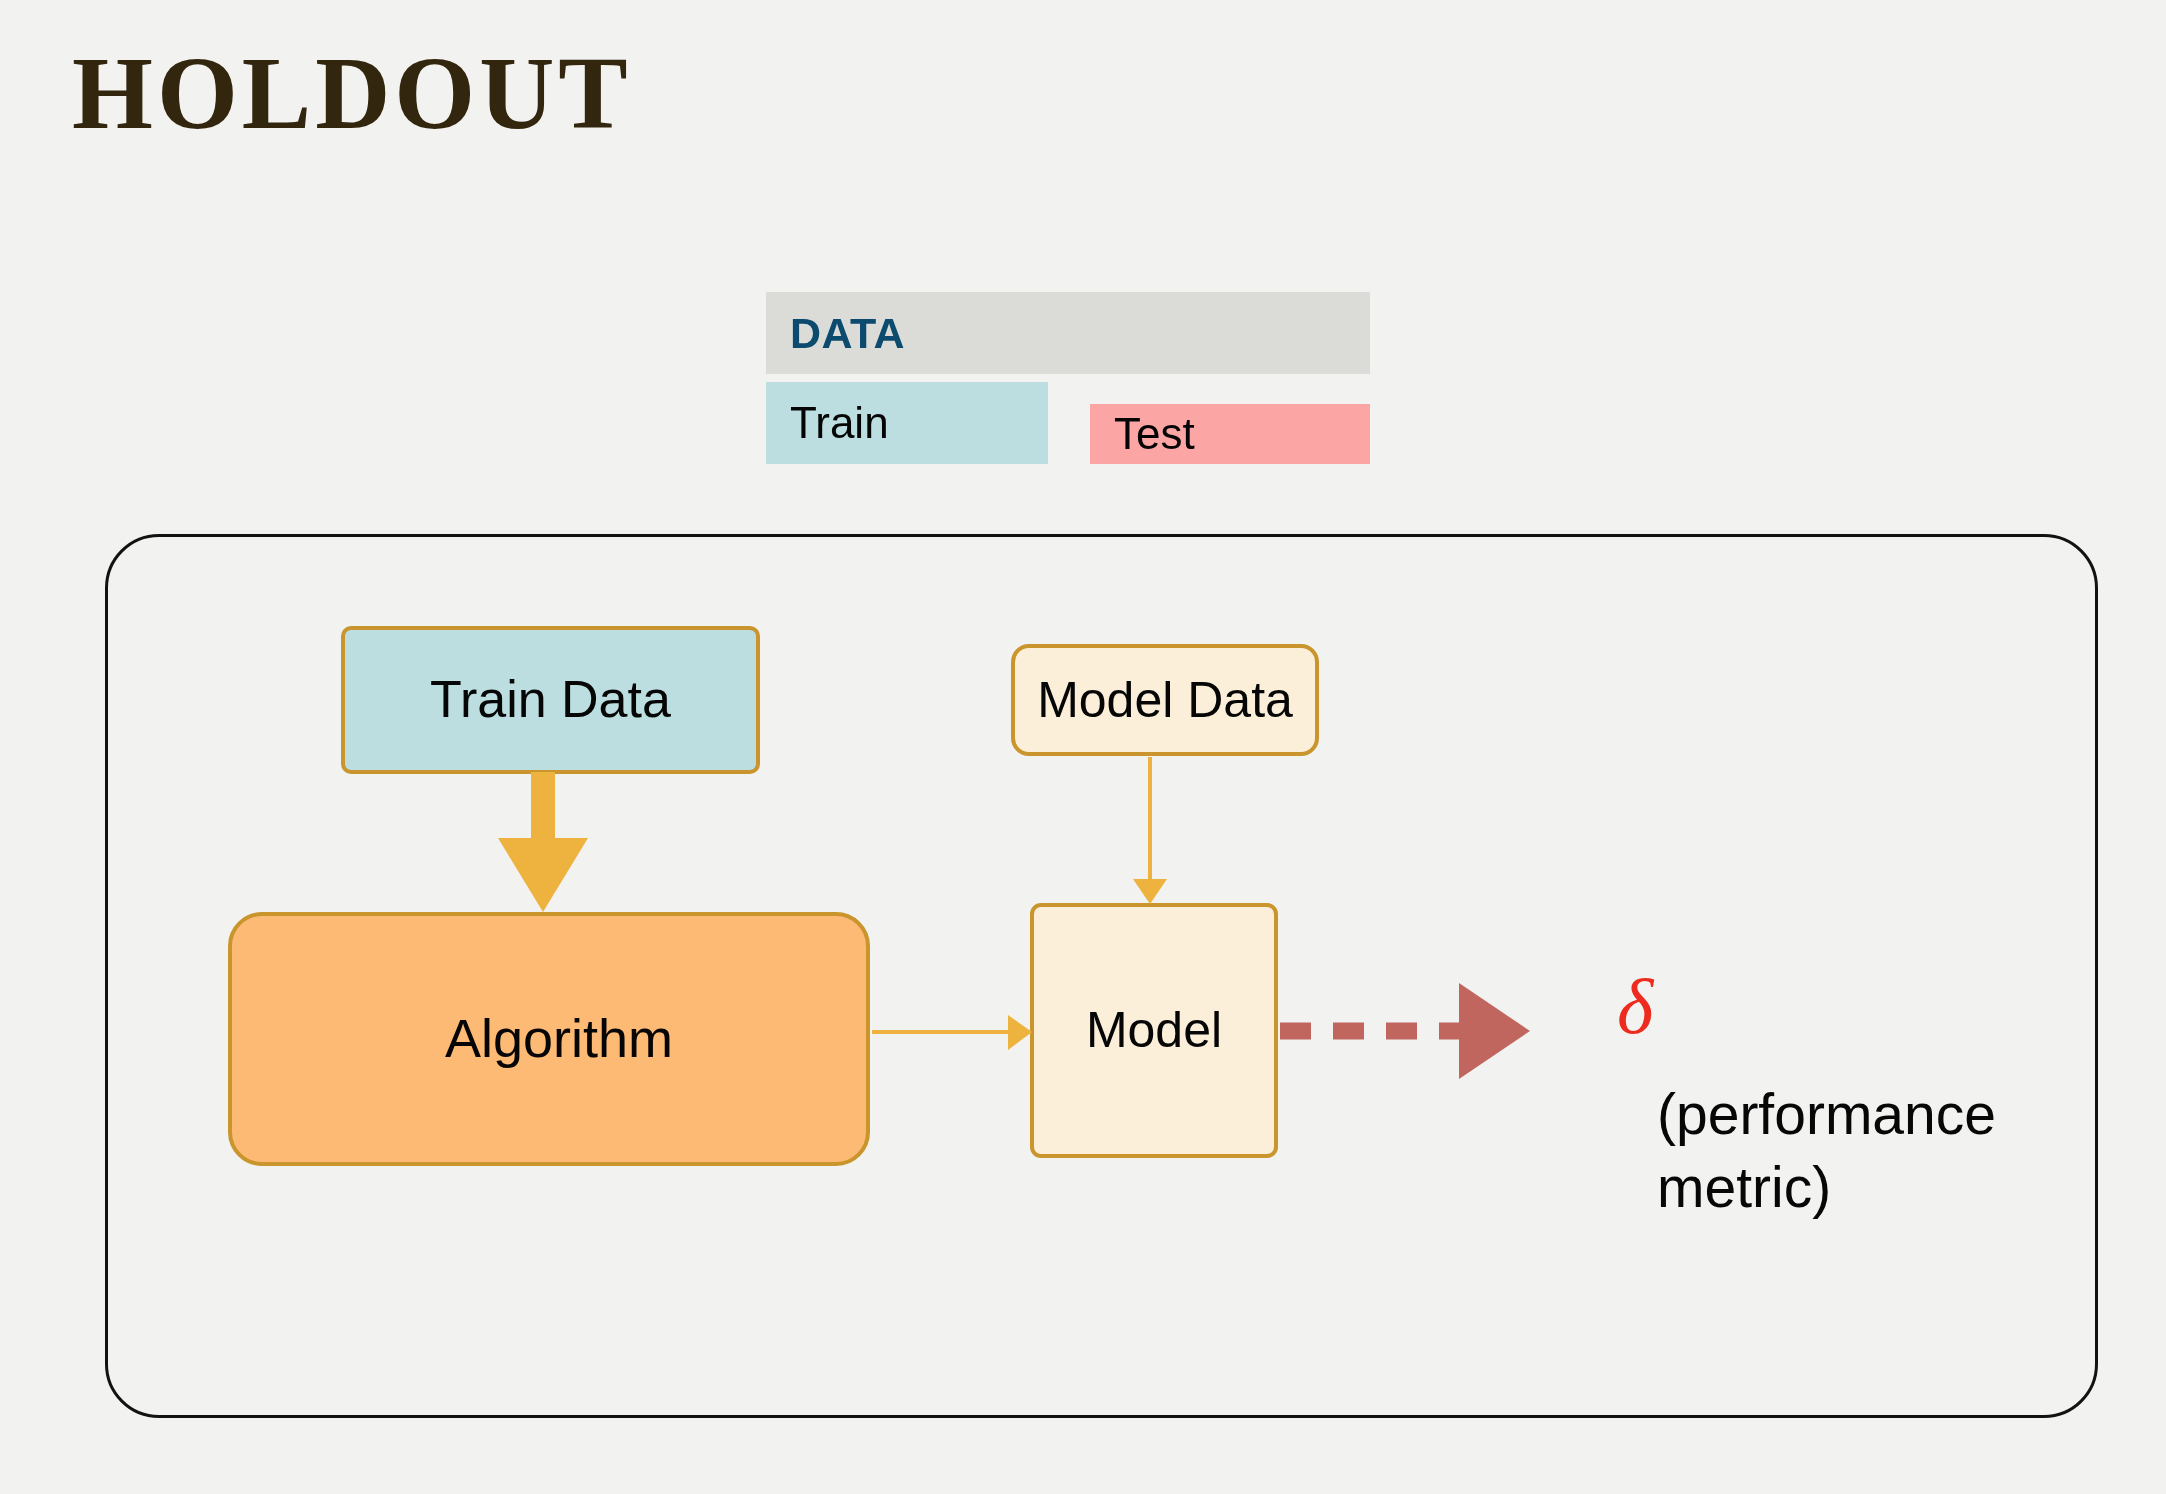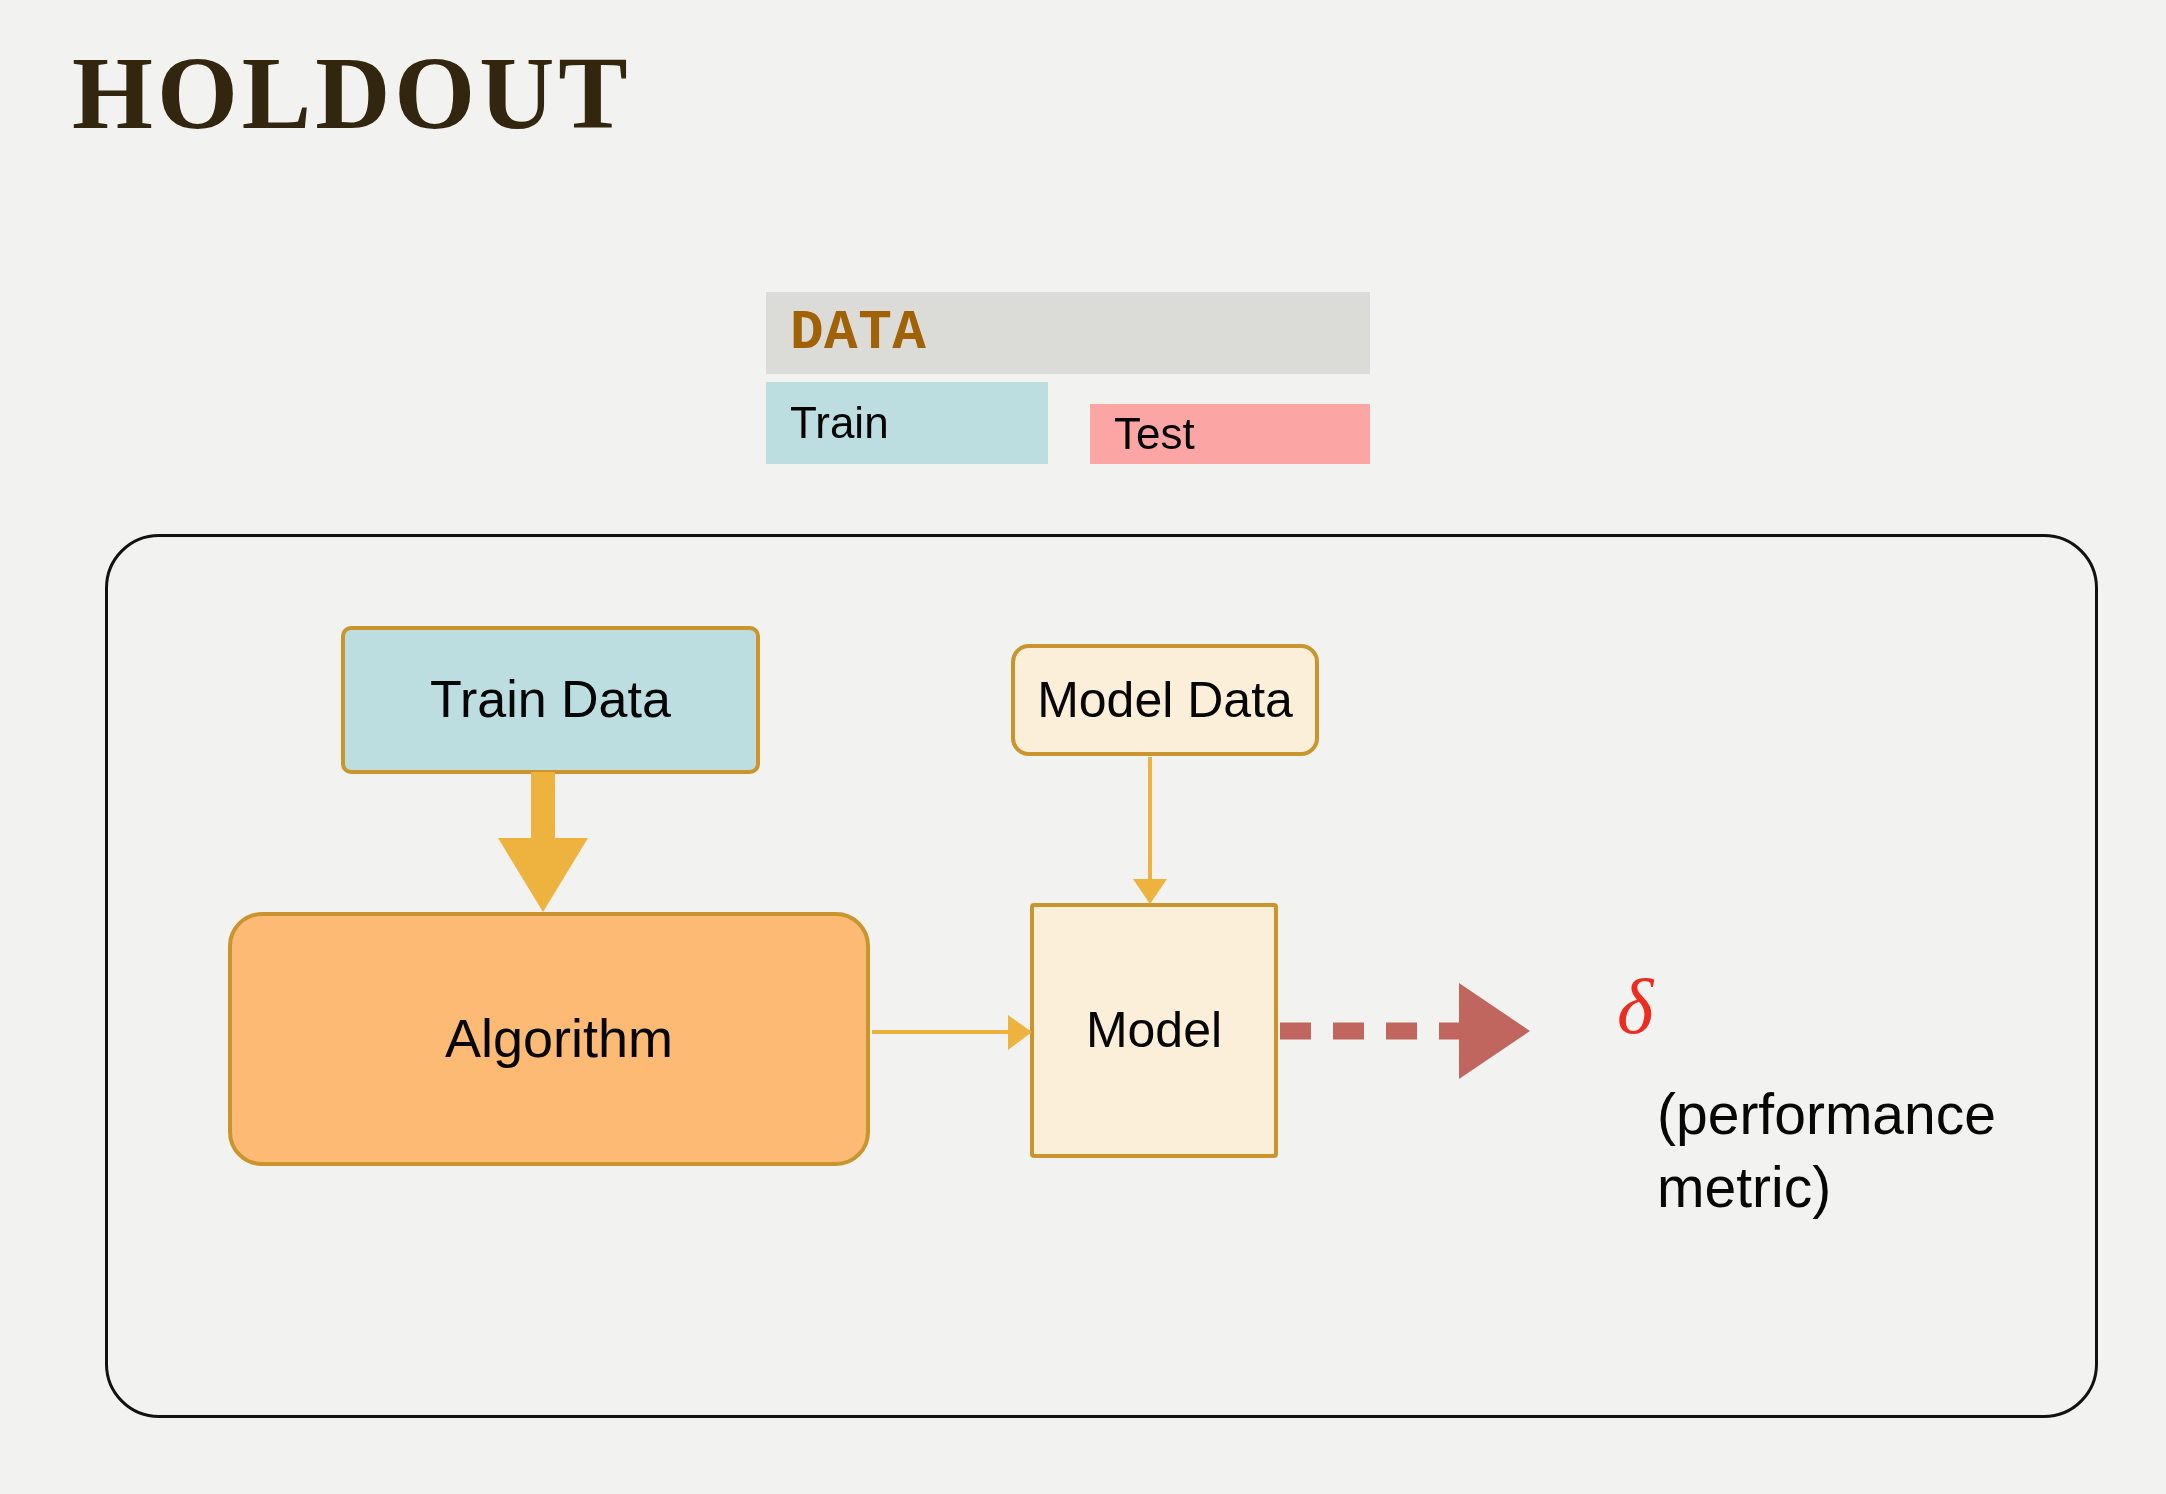--- a/index.html
+++ b/index.html
@@ -39,25 +39,24 @@
   }
   .data-header {
     height: 82px;
     background: #dbdcd8;
     display: flex;
     align-items: center;
     box-sizing: border-box;
     padding-left: 24px;
   }
   .data-header-label {
-    font-size: 56px;
+    font-size: 43px;
     font-weight: 700;
-    color: #a16207;
+    color: #0c4a6e;
     letter-spacing: 0.5px;
-    font-family: Liberation Mono, monospace;
   }
   .data-split {
     margin-top: 8px;
     display: flex;
     height: 82px;
     gap: 36px;
   }
   .split-cell {
     display: flex;
     align-items: center;
@@ -132,21 +131,21 @@
     border-radius: 34px;
     font-size: 54px;
     padding-left: 20px;
   }
   .node-model {
     left: 1030px;
     top: 903px;
     width: 248px;
     height: 255px;
     background: #fcefda;
-    border-radius: 4px;
+    border-radius: 11px;
     font-size: 50px;
   }
 
   
   .arrow-layer {
     position: absolute;
     left: 0;
     top: 0;
     width: 2166px;
     height: 1494px;

